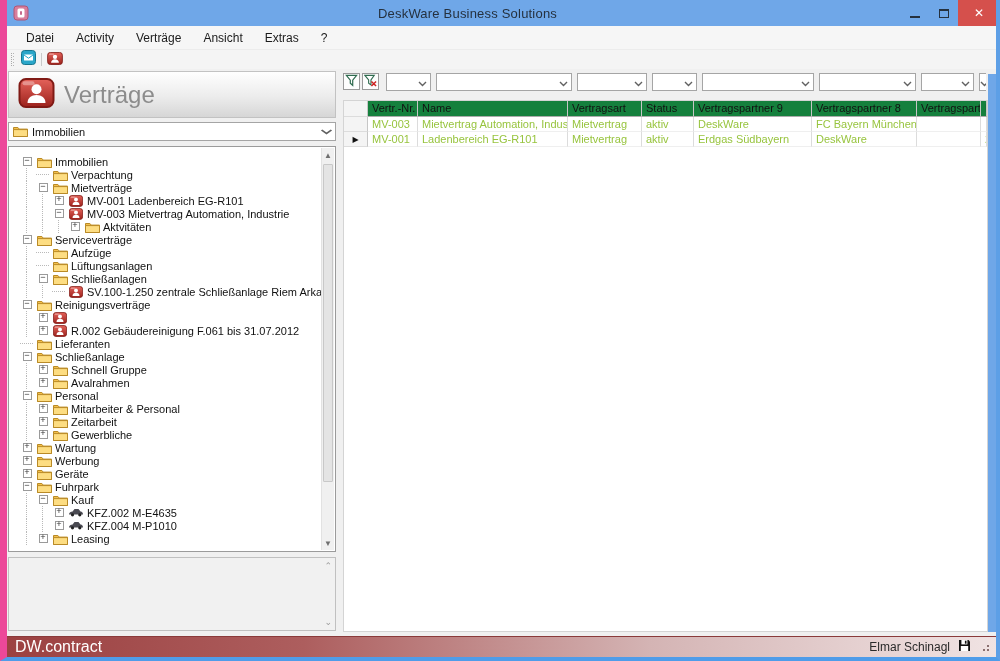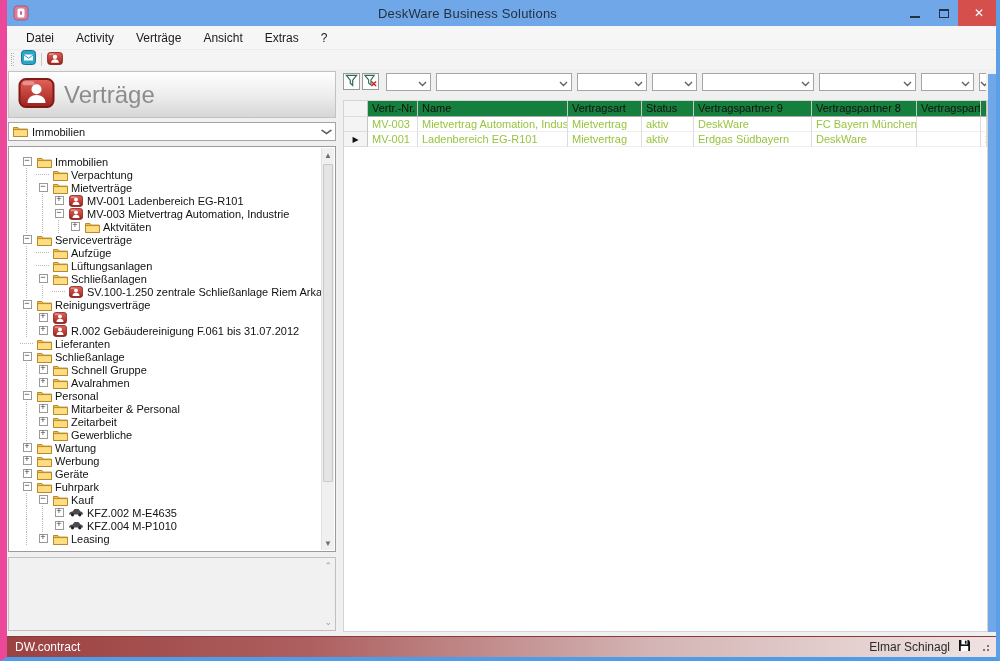--- a/index.html
+++ b/index.html
@@ -57,21 +57,21 @@
   .grid-area{position:absolute;top:30px;left:0;right:8px;bottom:4px;background:#fff;border:1px solid #d4d4d4;overflow:hidden;}
   .g-row{display:flex;height:15px;font-size:11px;white-space:nowrap;}
   .g-head{height:16px;}
   .g-cell{overflow:hidden;padding:1px 0 0 4px;flex:none;}
   .g-head .g-cell{background:#15803d;border-right:1px solid #c6c6c6;border-bottom:1px solid #ababab;color:#111;}
   .g-body .g-cell{border-right:1px solid #dcdcdc;border-bottom:1px solid #efefef;color:#97c43d;}
   .g-sel{flex:none;background:#f4f4f4;border-right:1px solid #c6c6c6;border-bottom:1px solid #dcdcdc;display:flex;align-items:center;justify-content:center;font-size:8px;color:#111;}
   .g-fill{flex:1 1 auto !important;}
   
   .statusbar{height:21px;background:linear-gradient(90deg,#9c4141,#ad5e5e 30%,#d4b4b4 65%,#f0e3e3);border-top:1px solid #8a3a3a;display:flex;align-items:center;padding:0 6px 0 8px;}
-  .sb-left{color:#fff;font-size:12px;flex:1;}
+  .sb-left{color:#fff;font-size:16px;flex:1;}
   .sb-user{color:#2a2a2a;font-size:12px;margin-right:8px;}
   .sb-grip{margin-left:10px;display:flex;align-items:flex-end;}
 </style>
 </head>
 <body>
 
 <div class="window">
 
   <div class="titlebar">
     <span class="app-logo" id="appLogo"><svg width="16" height="16" viewBox="0 0 16 16">

